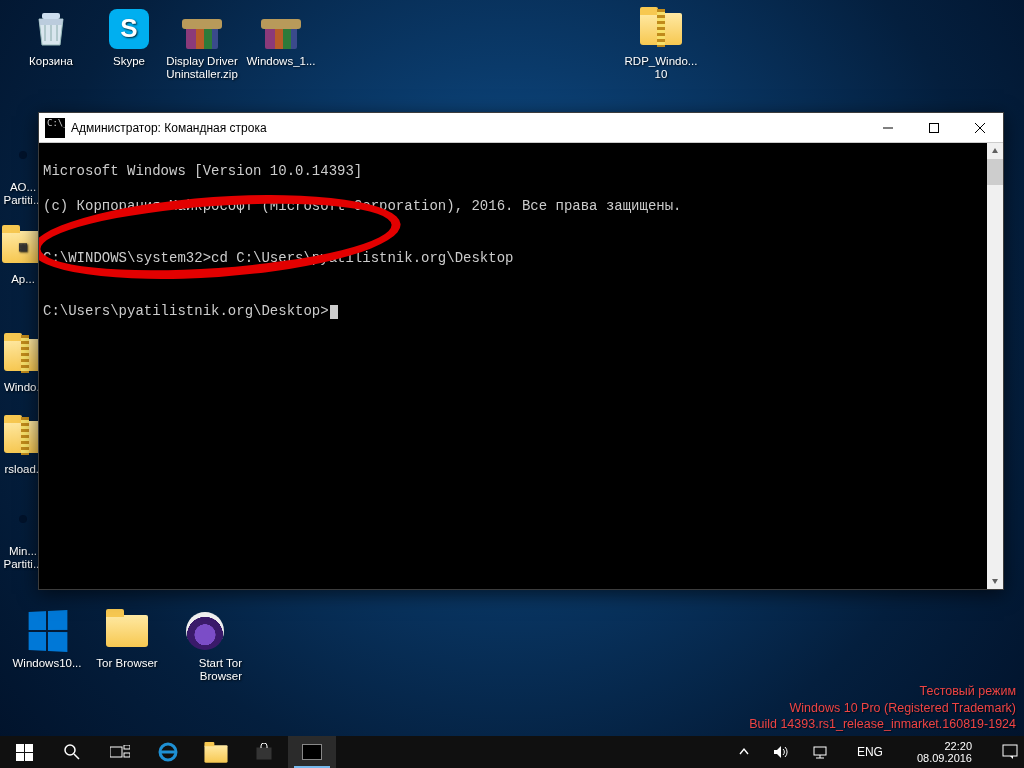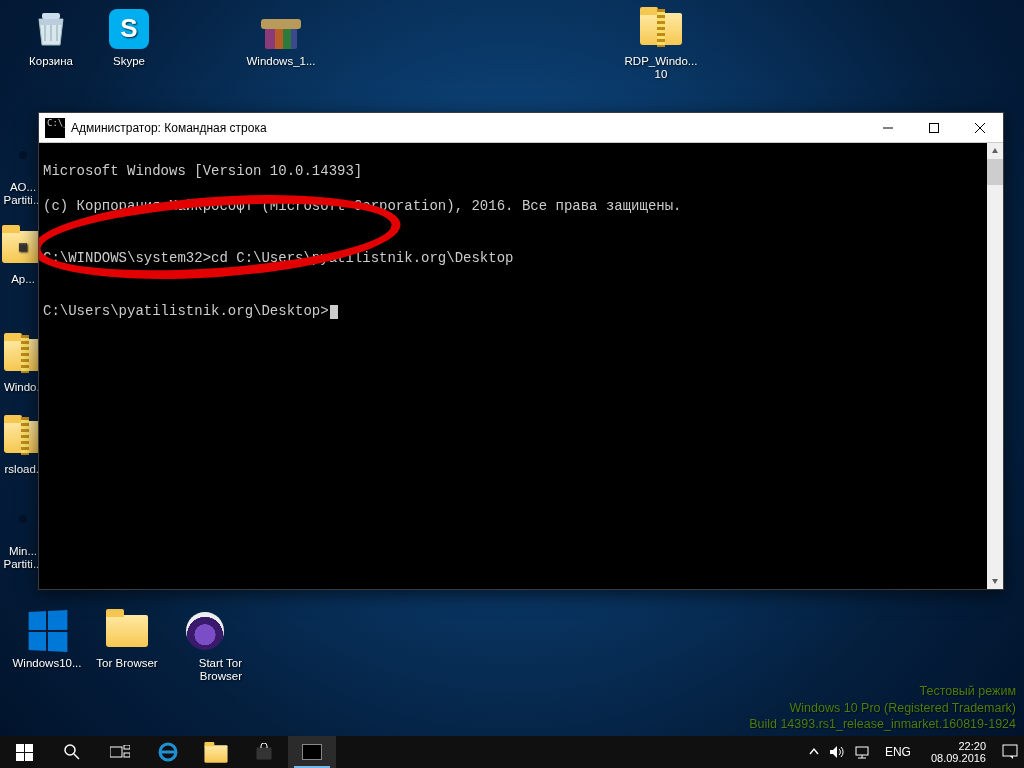--- a/index.html
+++ b/index.html
@@ -108,34 +108,34 @@
   .annot{
     position:absolute; pointer-events:none;
     left:-8px; top:54px; width:370px; height:80px;
     border:9px solid #e30000; border-radius:50%;
     transform:rotate(-4deg);
   }
 
   
   .watermark{
     position:absolute; right:8px; bottom:36px; text-align:right;
-    font-size:12.5px; line-height:1.3; color:#4d7c0f;
+    font-size:12.5px; line-height:1.3; color:#ef4444;
     text-shadow:1px 1px 1px rgba(0,0,0,.6);
   }
 
   
   .taskbar{
     position:absolute; left:0; right:0; bottom:0; height:32px;
     background:#101010; display:flex; align-items:stretch; color:#fff;
   }
   .tb-btn{ width:48px; display:flex; align-items:center; justify-content:center; position:relative;}
   .tb-btn.active{ background:#2b2b2b;}
   .tb-btn.active::after{content:"";position:absolute;left:6px;right:6px;bottom:0;height:2px;background:#76b9ed;}
   .tb-spacer{flex:1;}
-  .tray{ display:flex; align-items:center; gap:10px; padding:0 6px; font-size:12px;}
+  .tray{ display:flex; align-items:center; gap:24px; padding:0 6px; font-size:12px;}
   .tray .clock{ text-align:right; font-size:11px; line-height:1.1; padding:0 6px;}
   .tray .lang{padding:0 4px;}
   .tray svg{fill:#fff;}
   .start-logo{width:17px;height:17px;display:grid;grid-template:1fr 1fr/1fr 1fr;gap:1px;}
   .start-logo span{background:#fff;}
   .tb-cmd{width:20px;height:16px;background:#000;border:1px solid #888;}
 </style>
 </head>
 <body>
 
@@ -153,20 +153,29 @@
     <span class="label">Корзина</span>
   </div>
 
   <div class="d-icon" style="left:92px; top:6px;">
     <div class="glyph">
         <div class="skype-g">S</div>
       </div>
     <span class="label">Skype</span>
   </div>
 
+  <div class="d-icon" style="left:165px; top:6px;">
+    <div class="glyph">
+        <div class="winrar">
+          <div class="books"></div>
+          <div class="band"></div>
+        </div>
+      </div>
+    <span class="label">Display Driver Uninstaller.zip</span>
+  </div>
 
   <div class="d-icon" style="left:244px; top:6px;">
     <div class="glyph">
         <div class="winrar">
           <div class="books"></div>
           <div class="band"></div>
         </div>
       </div>
     <span class="label">Windows_1...</span>
   </div>

